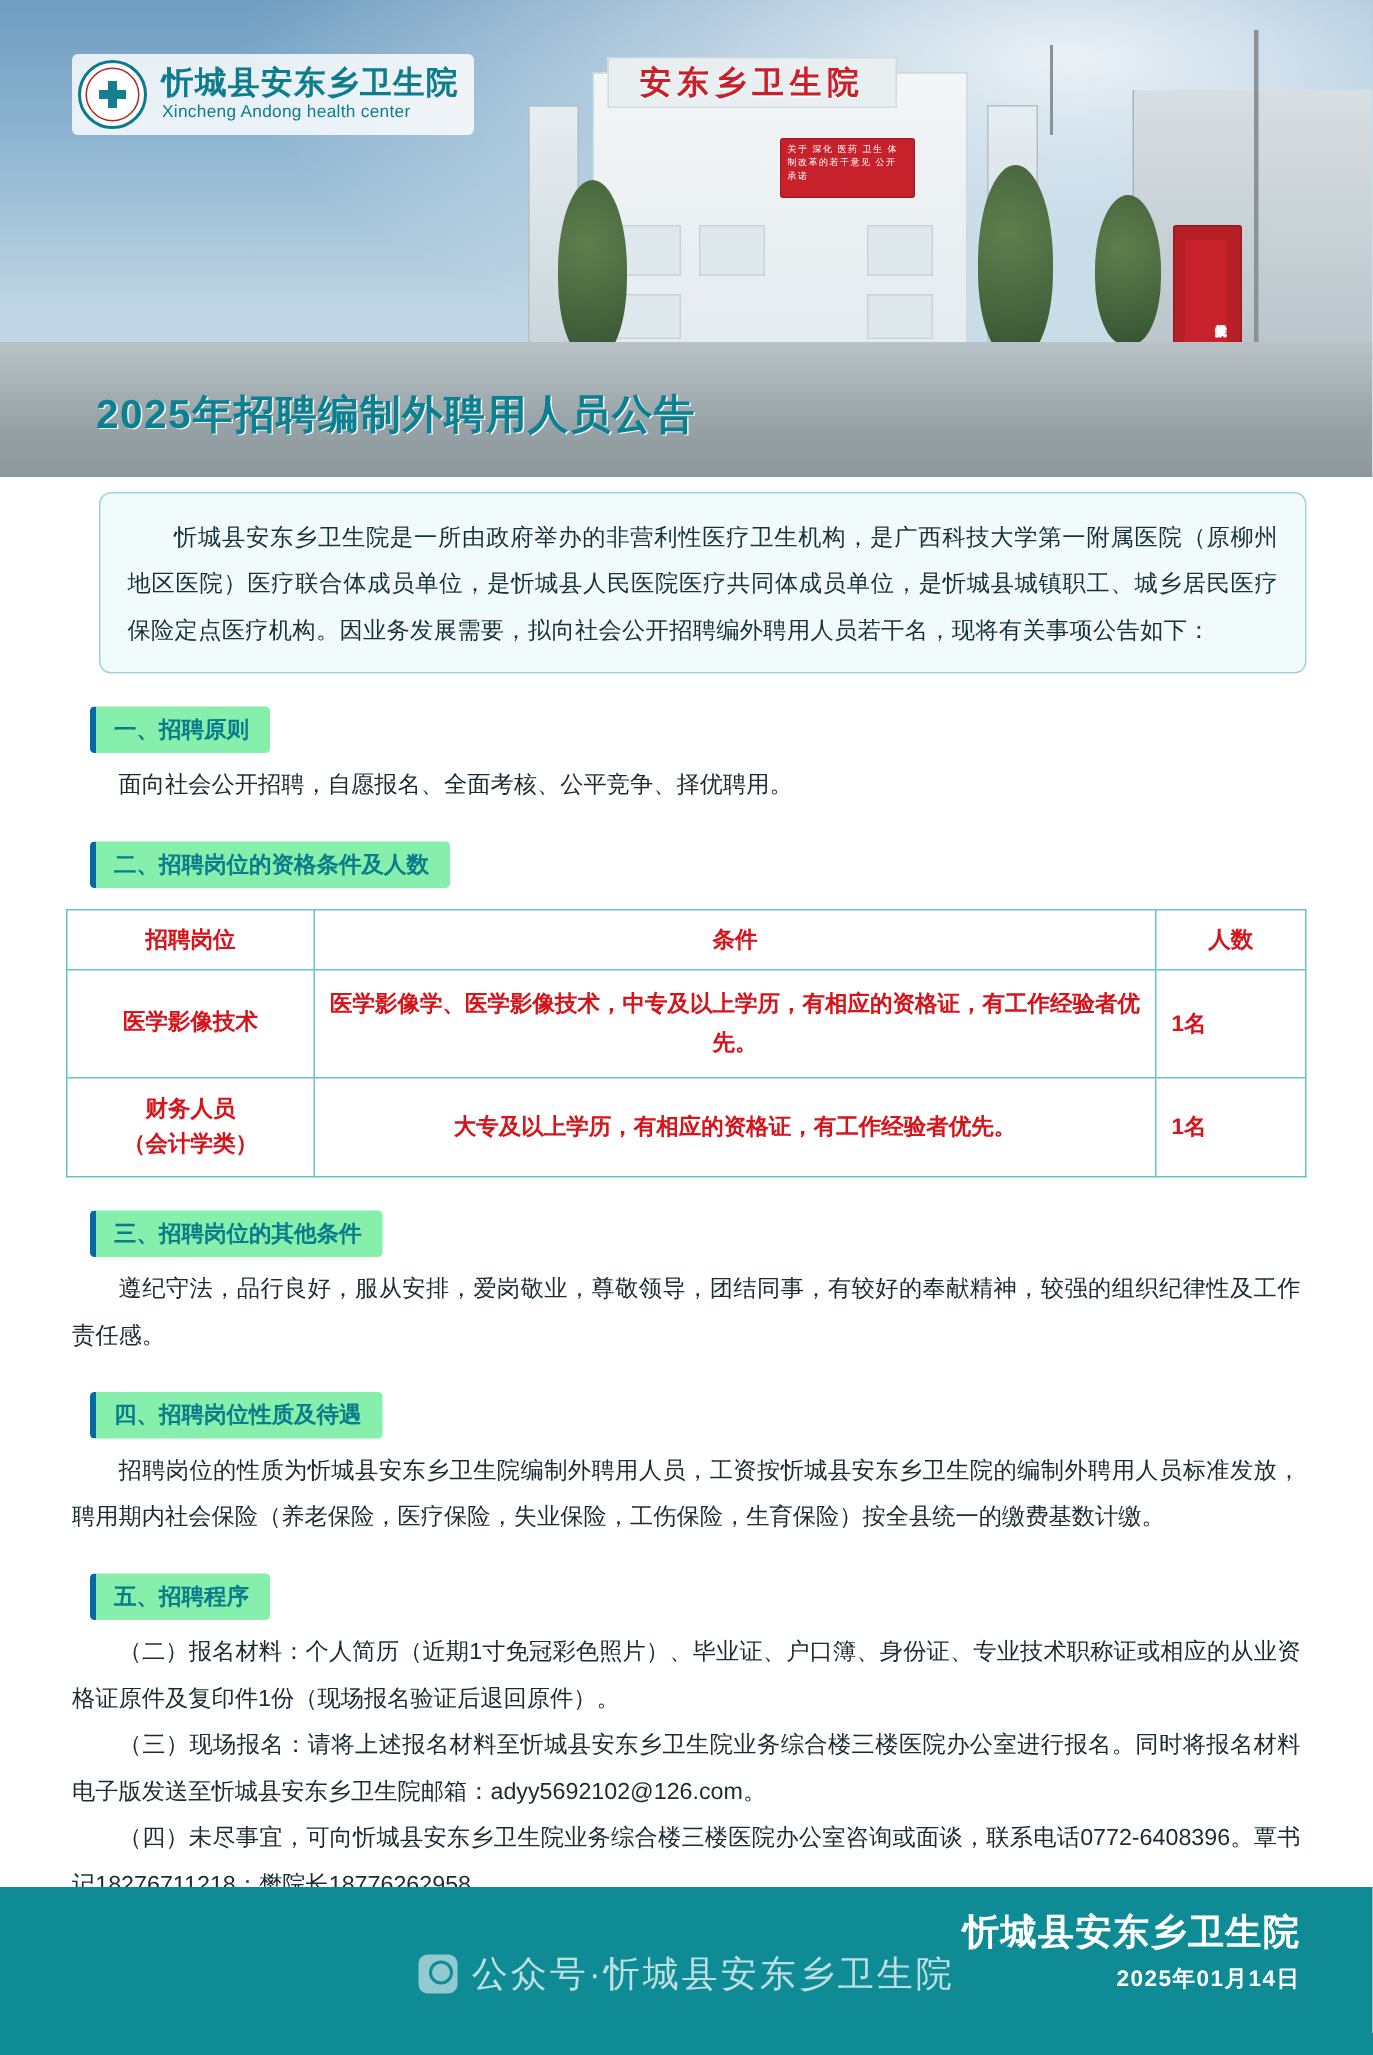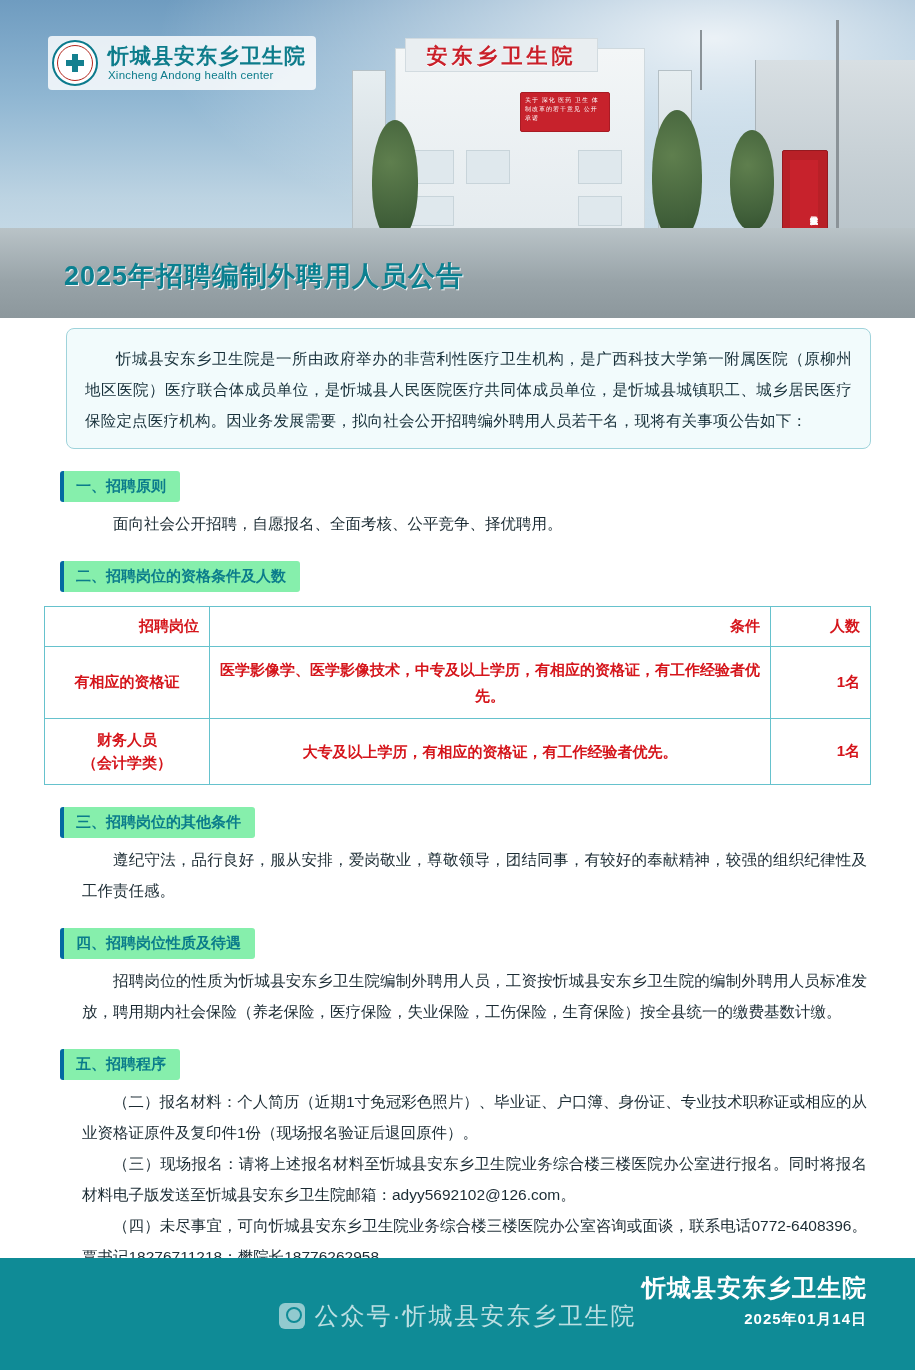--- a/index.html
+++ b/index.html
@@ -151,49 +151,49 @@
     background:#86efac;
     border-left:4px solid #0369a1;
     color:#0b7c8b;
     font-weight:bold;
     font-size:15px;
     padding:6px 14px 6px 12px;
     border-radius:3px;
   }
   .para {
     font-size:15.5px; color:#1b2b33; line-height:2.0;
-    text-align:justify; padding:0 4px 0 4px;margin-left:34px;
+    text-align:justify; padding:0 4px 0 4px;
   }
 
   
   table.jobs {
     width:100%;
     border-collapse:collapse;
     margin-top:8px;
     table-layout:fixed;
   }
   table.jobs th, table.jobs td {
     border:1px solid #66c2cd;
     padding:10px 10px;
     vertical-align:middle;
   }
   table.jobs th {
-    color:#d5151b; font-weight:bold; font-size:15px; text-align:right;
+    color:#d5151b; font-weight:bold; font-size:15px; text-align:center;
     background:#ffffff;
   }
   td.post {
     color:#d5151b; font-weight:bold; font-size:15px; text-align:center;
     line-height:1.5;
   }
   td.cond {
     color:#d5151b; font-weight:bold; font-size:15px; line-height:1.7;
     text-align:center;
   }
   td.num {
-    color:#d5151b; font-weight:bold; font-size:15px; text-align:right;
+    color:#d5151b; font-weight:bold; font-size:15px; text-align:left;
   }
   col.c1{ width:165px; } col.c2{ width:auto; } col.c3{ width:100px; }
 
   
   .footer {
     position:absolute; left:0; top:1258px; width:915px; height:112px;
     background:#0f8b96;
   }
   .footer-inner {
     position:absolute; right:48px; top:14px; text-align:right; color:#ffffff;
@@ -288,21 +288,21 @@
         </colgroup>
       <thead>
         <tr>
           <th>招聘岗位</th>
           <th>条件</th>
           <th>人数</th>
         </tr>
       </thead>
       <tbody>
         <tr>
-          <td class="post">有相应的资格证</td>
+          <td class="post">医学影像技术</td>
           <td class="cond">医学影像学、医学影像技术，中专及以上学历，有相应的资格证，有工作经验者优先。</td>
           <td class="num">1名</td>
         </tr>
         <tr>
           <td class="post" style="white-space:pre-line;">财务人员
 （会计学类）</td>
           <td class="cond">大专及以上学历，有相应的资格证，有工作经验者优先。</td>
           <td class="num">1名</td>
         </tr>
       </tbody>

